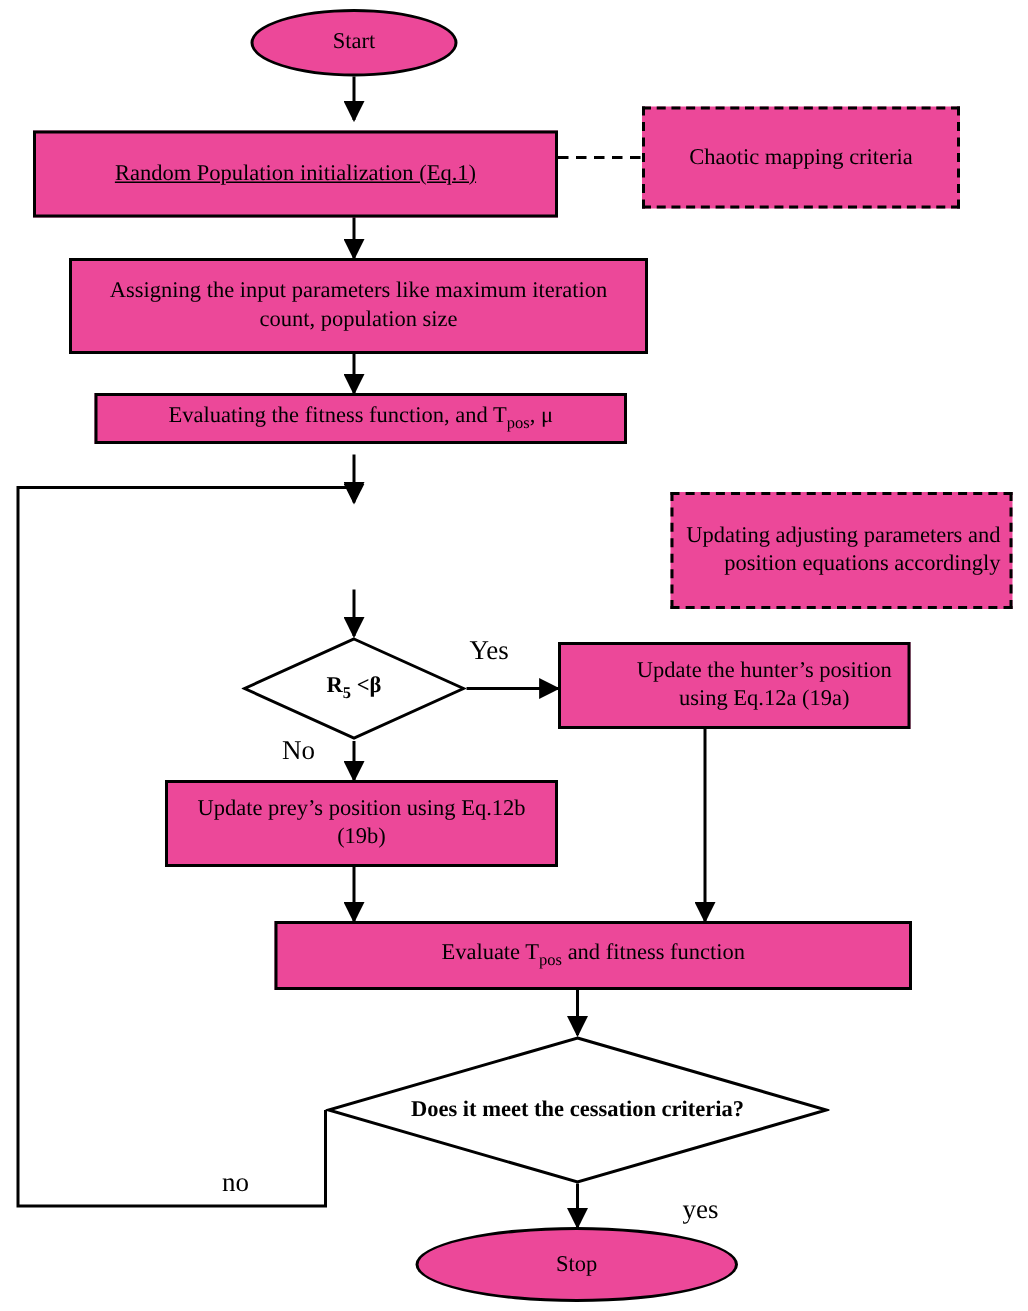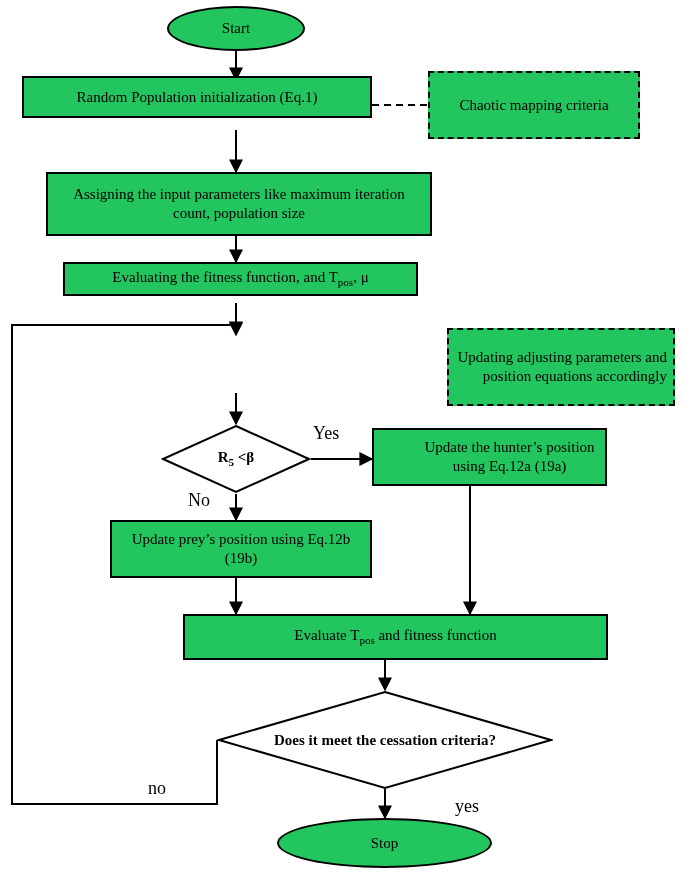--- a/index.html
+++ b/index.html
@@ -20,21 +20,21 @@
   }
   .node {
     position: absolute;
     box-sizing: border-box;
     display: flex;
     align-items: center;
     justify-content: center;
     text-align: center;
     line-height: 1.25;
     font-size: 15px;
-    background: #22c55e;
+    background: #ec4899;
     z-index: 2;
   }
   .rect {
     border: 2px solid #000000;
   }
   .dashed {
     border: 2px dashed #000000;
     text-align: right;
   }
   .terminal {
@@ -120,21 +120,21 @@
 
     <line x1="385" y1="789" x2="385" y2="818" stroke="#000000" stroke-width="2" marker-end="url(#arrow)"></line>
 
     <polyline points="217,740 217,804 12,804 12,325 236,325 236,334" fill="none" stroke="#000000" stroke-width="2" marker-end="url(#arrow)"></polyline>
   </svg>
 
   <div class="node terminal" style="left:167px; top:6px; width:138px; height:45px;">
     <span>Start</span>
   </div>
 
-  <div class="node rect" style="left:22px; top:76px; width:350px; height:42px;">
+  <div class="node rect" style="left:22px; top:87px; width:350px; height:58px;text-decoration:underline;">
     <span class="pad">Random Population initialization (Eq.1)</span>
   </div>
 
   <div class="node dashed" style="left:428px; top:71px; width:212px; height:68px;">
     <span class="pad">Chaotic mapping criteria</span>
   </div>
 
   <div class="node rect" style="left:46px; top:172px; width:386px; height:64px;">
     <span class="pad">Assigning the input parameters like maximum iteration count, population size</span>
   </div>

